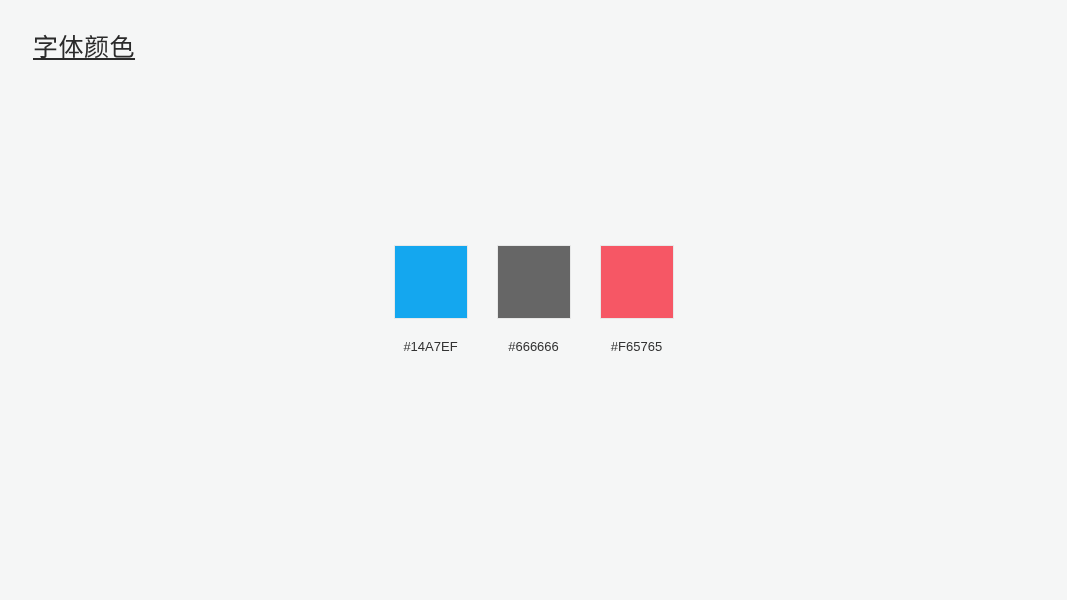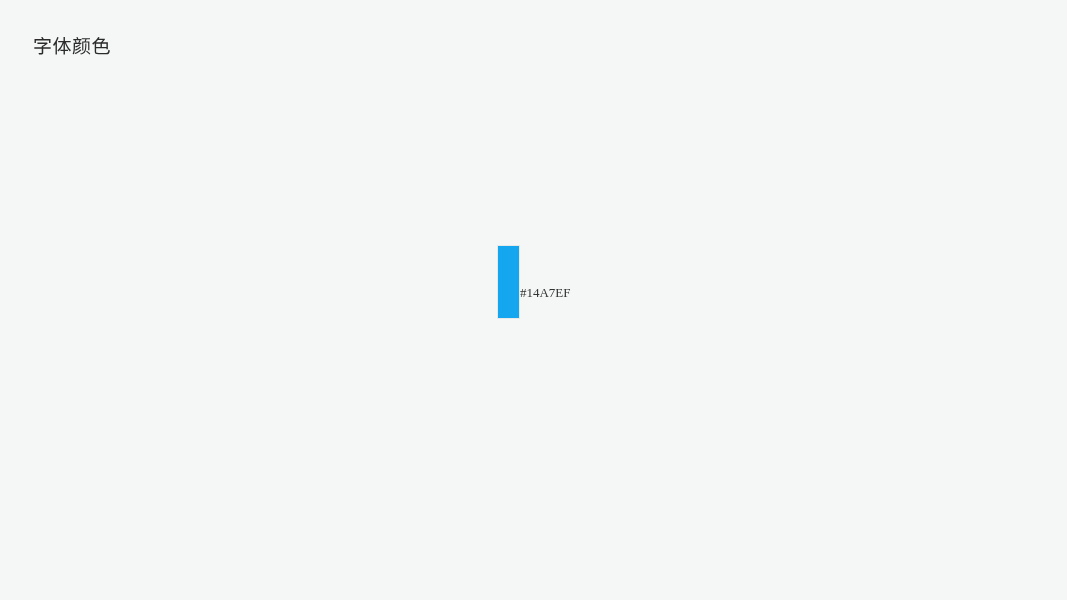--- a/index.html
+++ b/index.html
@@ -14,45 +14,45 @@
     font-family: "Liberation Sans", "DejaVu Sans", sans-serif;
     overflow: hidden;
     position: relative;
     -webkit-font-smoothing: antialiased;
   }
 
   .page-title {
     position: absolute;
     left: 33px;
     top: 34px;
-    font-size: 19px;
+    font-size: 25px;
     line-height: 26px;
     font-weight: 400;
     color: #2b2b2b;
     letter-spacing: 0.5px;
     white-space: nowrap;
+    text-decoration: underline;
   }
 
   .palette {
     position: absolute;
     left: 0;
     top: 245px;
     width: 1067px;
     display: flex;
     justify-content: center;
     align-items: flex-start;
     gap: 29px;
   }
 
   .swatch-cell {
     width: 74px;
     display: flex;
-    flex-direction: row;
+    flex-direction: column;
     align-items: center;
-    font-family: Liberation Serif, serif;
   }
 
   .swatch-chip {
     width: 74px;
     height: 74px;
     box-sizing: border-box;
     border: 1px solid rgba(0, 0, 0, 0.055);
     background-clip: padding-box;
   }
 
@@ -72,13 +72,21 @@
 </head>
 <body style="background: rgb(245, 246, 246);">
 
 <div class="page-title" style="color: rgb(43, 43, 43);">字体颜色</div>
 
 <div class="palette">
     <div class="swatch-cell">
       <div class="swatch-chip" style="background-color: rgb(20, 167, 239);"></div>
       <div class="swatch-label">#14A7EF</div>
     </div>
+    <div class="swatch-cell">
+      <div class="swatch-chip" style="background-color: rgb(102, 102, 102);"></div>
+      <div class="swatch-label">#666666</div>
+    </div>
+    <div class="swatch-cell">
+      <div class="swatch-chip" style="background-color: rgb(246, 87, 101);"></div>
+      <div class="swatch-label">#F65765</div>
+    </div>
   </div>
 
 </body></html>

